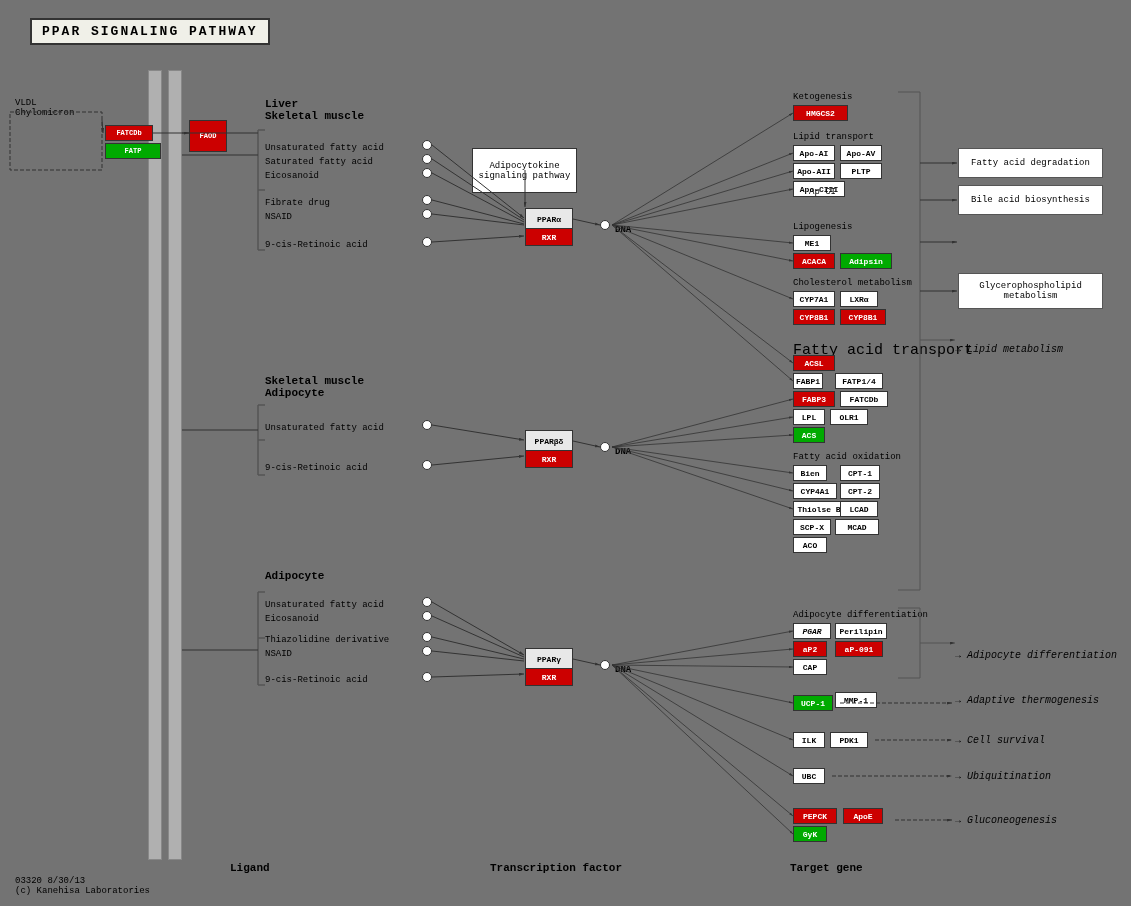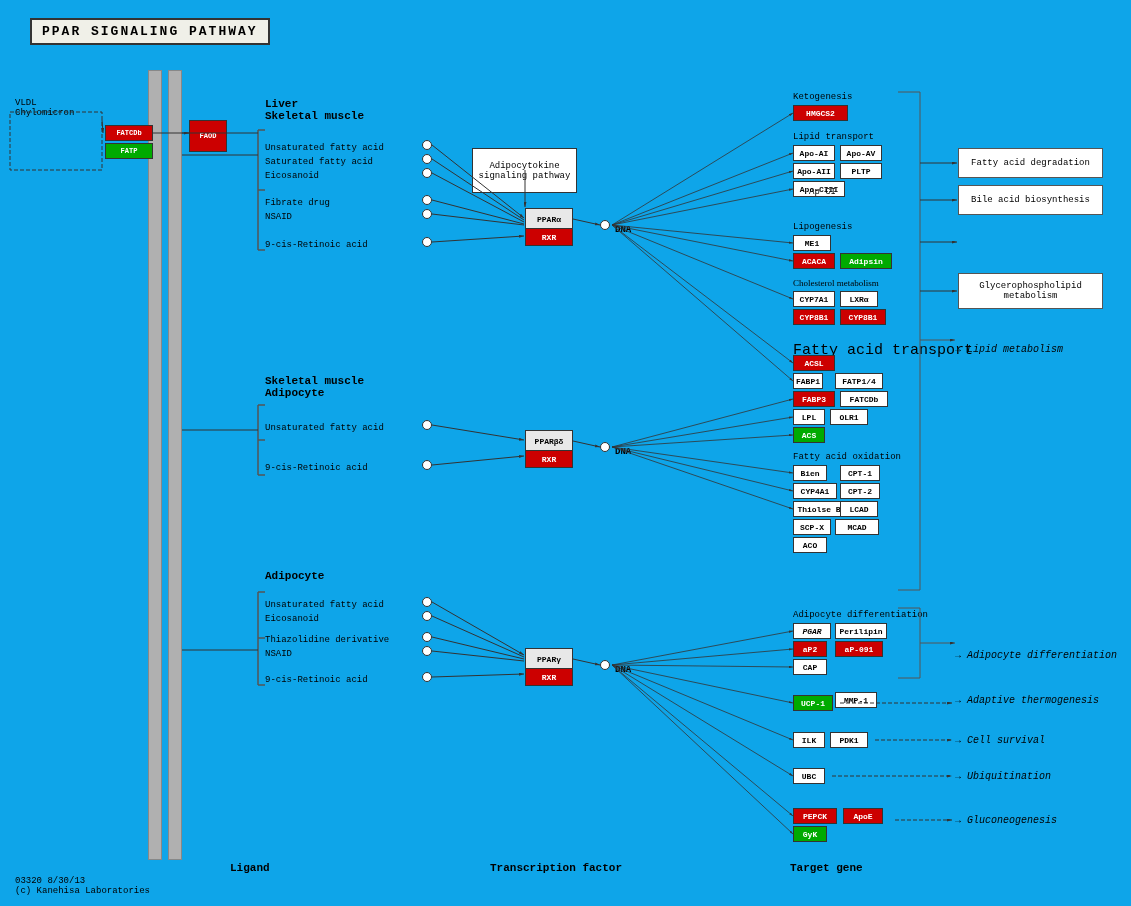--- a/index.html
+++ b/index.html
@@ -8,21 +8,21 @@
       height: 906px;
       background: #f5f5f0;
       font-family: 'Courier New', monospace;
       font-size: 10px;
       overflow: hidden;
       position: relative;
     }
     .pathway-container {
       width: 1131px;
       height: 906px;
-      background: #0ea5e9;
+      background: #737373;
       position: relative;
     }
     .title-box {
       position: absolute;
       top: 18px;
       left: 30px;
       border: 2px solid #333;
       padding: 4px 10px;
       font-size: 13px;
       font-weight: bold;
@@ -167,21 +167,21 @@
     <div>(c) Kanehisa Laboratories</div>
   </div>
 
   <div class="vbar" style="left:148px; top:70px; width:14px; height:790px;"></div>
   <div class="vbar" style="left:168px; top:70px; width:14px; height:790px;"></div>
 
   <div style="position:absolute; top:98px; left:15px; font-size:9px; font-family:Courier New;">VLDL</div>
   <div style="position:absolute; top:108px; left:15px; font-size:9px; font-family:Courier New;">Chylomicron</div>
 
   <div class="gene-box gene-red" style="top:125px; left:105px; width:48px; height:16px; font-size:7px;">FATCDb</div>
-  <div class="gene-box gene-green" style="top:143px; left:105px; width:48px; height:16px; font-size:7px;">FATP</div>
+  <div class="gene-box gene-green" style="top:143px; left:105px; width:56px; height:16px; font-size:7px;">FATP</div>
 
   <div class="gene-box gene-red" style="top:120px; left:189px; width:38px; height:32px; font-size:7px;">FAOD</div>
 
   <div class="adipo-box" style="left:472px; top:148px; width:105px; height:45px;">Adipocytokine<br>signaling pathway</div>
 
   <div class="section-label" style="top:98px; left:265px;">Liver</div>
   <div class="section-label" style="top:110px; left:265px;">Skeletal muscle</div>
 
   <div class="ligand-label" style="top:143px; left:265px;">Unsaturated fatty acid</div>
   <div class="ligand-label" style="top:157px; left:265px;">Saturated fatty acid</div>
@@ -243,21 +243,21 @@
   <div class="gene-box gene-white" style="top:145px; left:840px; width:42px; height:16px;">Apo-AV</div>
   <div class="gene-box gene-white" style="top:163px; left:793px; width:42px; height:16px;">Apo-AII</div>
   <div class="gene-box gene-white" style="top:163px; left:840px; width:42px; height:16px;">PLTP</div>
   <div class="gene-box gene-white" style="top:181px; left:793px; width:52px; height:16px;">Apo-CIII</div>
 
   <div style="position:absolute; top:222px; left:793px; font-size:9px; font-family:Courier New;">Lipogenesis</div>
   <div class="gene-box gene-white" style="top:235px; left:793px; width:38px; height:16px;">ME1</div>
   <div class="gene-box gene-red" style="top:253px; left:793px; width:42px; height:16px;">ACACA</div>
   <div class="gene-box gene-green" style="top:253px; left:840px; width:52px; height:16px;">Adipsin</div>
 
-  <div style="position:absolute; top:278px; left:793px; font-size:9px; font-family:Liberation Serif, serif;">Cholesterol metabolism</div>
+  <div style="position:absolute; top:278px; left:793px; font-size:9px; font-family:Liberation Mono, monospace;">Cholesterol metabolism</div>
   <div class="gene-box gene-white" style="top:291px; left:793px; width:42px; height:16px;">CYP7A1</div>
   <div class="gene-box gene-white" style="top:291px; left:840px; width:38px; height:16px;">LXRα</div>
   <div class="gene-box gene-red" style="top:309px; left:793px; width:42px; height:16px;">CYP8B1</div>
   <div class="gene-box gene-red" style="top:309px; left:840px; width:46px; height:16px;">CYP8B1</div>
 
   <div style="position:absolute; top:342px; left:793px; font-size:15px; font-family:Courier New;">Fatty acid transport</div>
   <div class="gene-box gene-red" style="top:355px; left:793px; width:42px; height:16px;">ACSL</div>
   <div class="gene-box gene-white" style="top:373px; left:793px; width:30px; height:16px;">FABP1</div>
   <div class="gene-box gene-white" style="top:373px; left:835px; width:48px; height:16px;">FATP1/4</div>
   <div class="gene-box gene-red" style="top:391px; left:793px; width:42px; height:16px;">FABP3</div>

